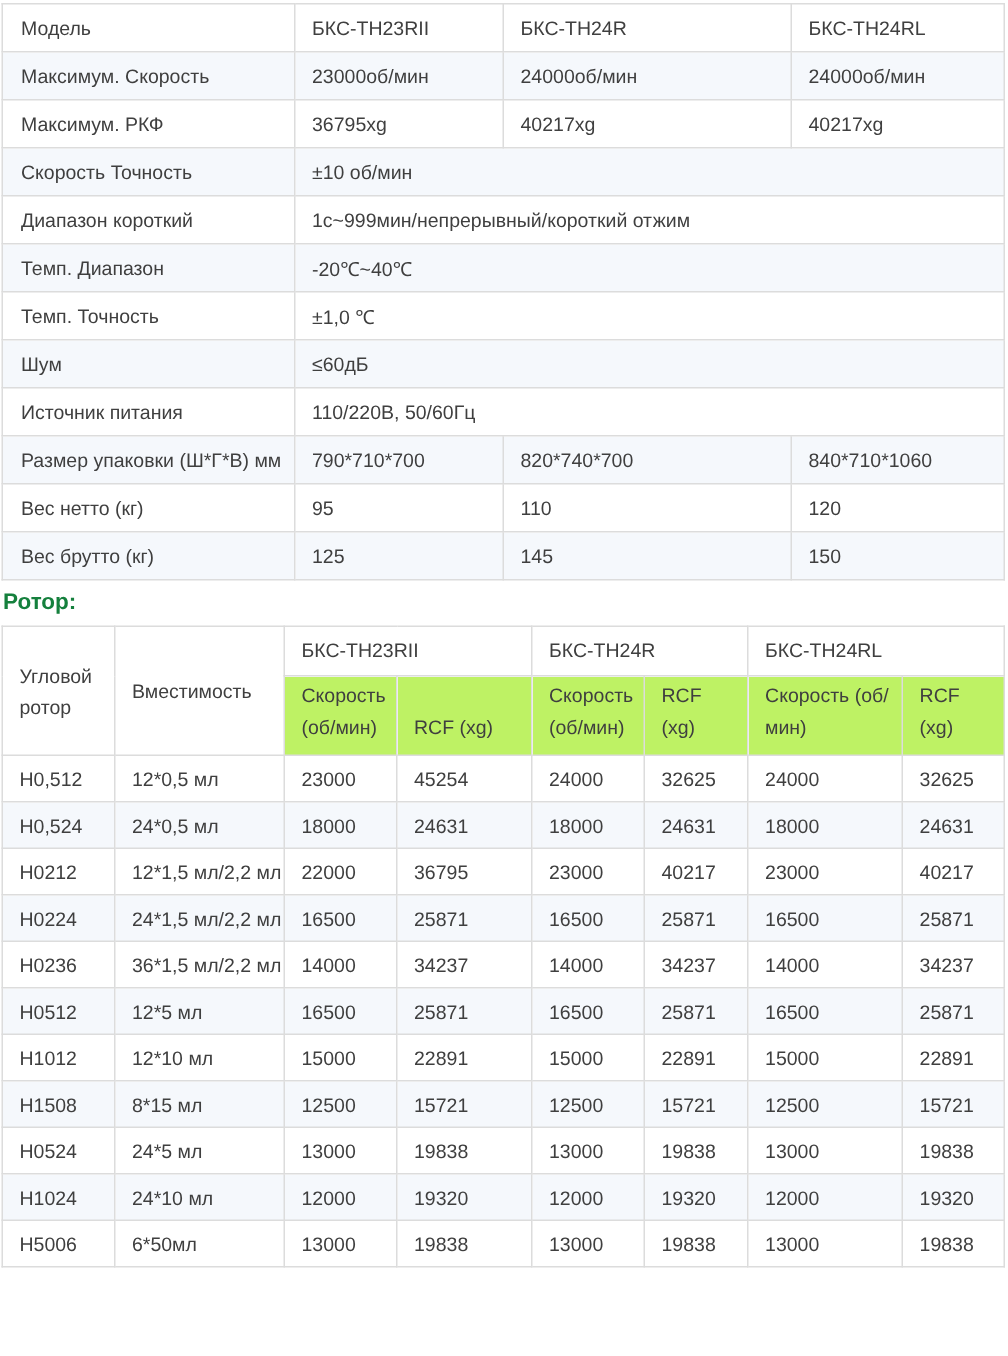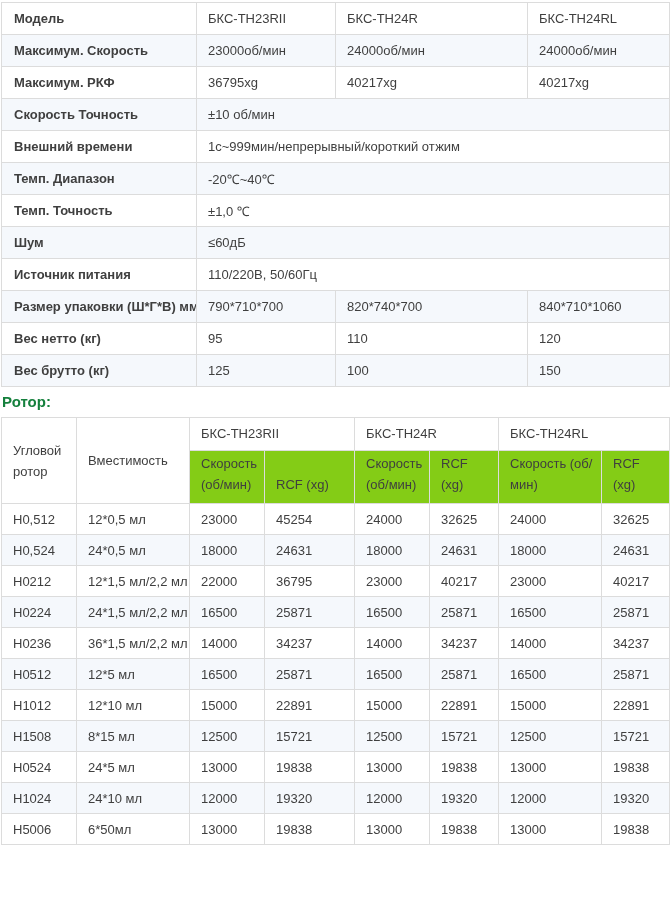--- a/index.html
+++ b/index.html
@@ -22,32 +22,32 @@
     padding: 2px 8px 2px 11px;
     text-align: left;
     vertical-align: middle;
     font-weight: normal;
     overflow: hidden;
     white-space: nowrap;
     background: #ffffff;
   }
   
   .spec-table td { height: 27px; }
-  .spec-table td.spec-label { padding-left: 12px; font-weight: bold; }
+  .spec-table td.spec-label { padding-left: 12px; }
   .spec-table tr:nth-child(even) td { background: #f5f8fc; }
   
   .rotor-heading {
     font-size: 15px; font-weight: bold; color: #15803d;
     margin: 6px 0 6px 2px; line-height: 18px;
   }
   
   .rotor-table thead th { white-space: normal; line-height: 1.62; }
   .rotor-table .group-row th { height: 28px; }
   .rotor-table .sub-row th {
-    background: #84cc16;
+    background: #bef264;
     vertical-align: bottom;
     height: 42px;
     padding-bottom: 8px;
   }
   .rotor-table thead th[rowspan] { background: #ffffff; vertical-align: middle; }
   .rotor-table tbody td { height: 26px; }
   .rotor-table tbody tr:nth-child(even) td { background: #f5f8fc; }
 </style>
 </head>
 <body>
@@ -78,21 +78,21 @@
           <td class="spec-label">Максимум. РКФ</td>
           <td>36795xg</td>
           <td>40217xg</td>
           <td>40217xg</td>
         </tr>
         <tr>
           <td class="spec-label">Скорость Точность</td>
           <td colspan="3">±10 об/мин</td>
         </tr>
         <tr>
-          <td class="spec-label">Внешний времени</td>
+          <td class="spec-label">Диапазон короткий</td>
           <td colspan="3">1с~999мин/непрерывный/короткий отжим</td>
         </tr>
         <tr>
           <td class="spec-label">Темп. Диапазон</td>
           <td colspan="3">-20℃~40℃</td>
         </tr>
         <tr>
           <td class="spec-label">Темп. Точность</td>
           <td colspan="3">±1,0 ℃</td>
         </tr>
@@ -112,21 +112,21 @@
         </tr>
         <tr>
           <td class="spec-label">Вес нетто (кг)</td>
           <td>95</td>
           <td>110</td>
           <td>120</td>
         </tr>
         <tr>
           <td class="spec-label">Вес брутто (кг)</td>
           <td>125</td>
-          <td>100</td>
+          <td>145</td>
           <td>150</td>
         </tr>
       </tbody>
   </table>
 
   <div class="rotor-heading">Ротор:</div>
 
   <table class="rotor-table">
     <colgroup>
       <col style="width:75px">

